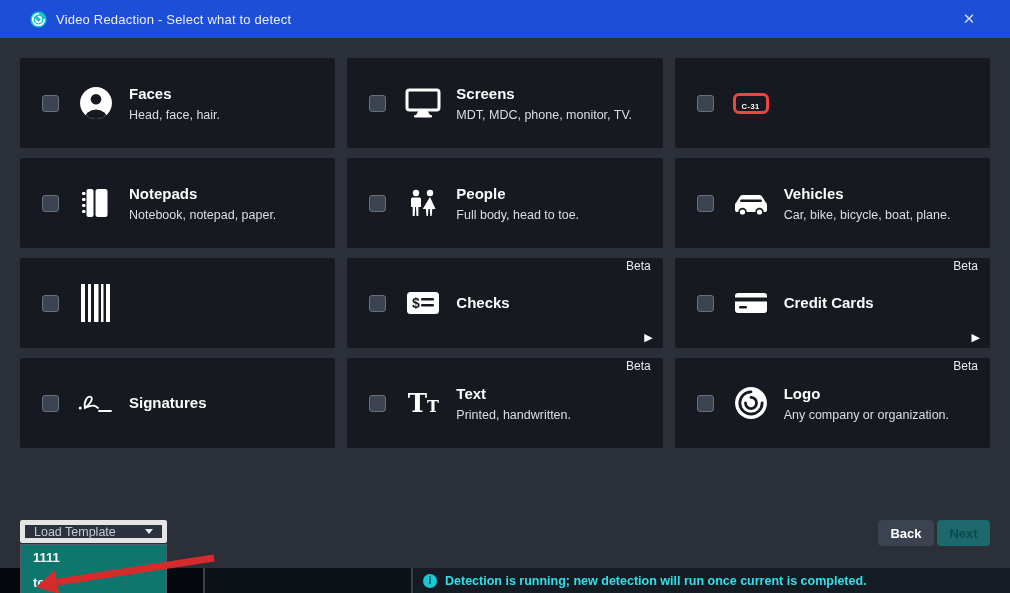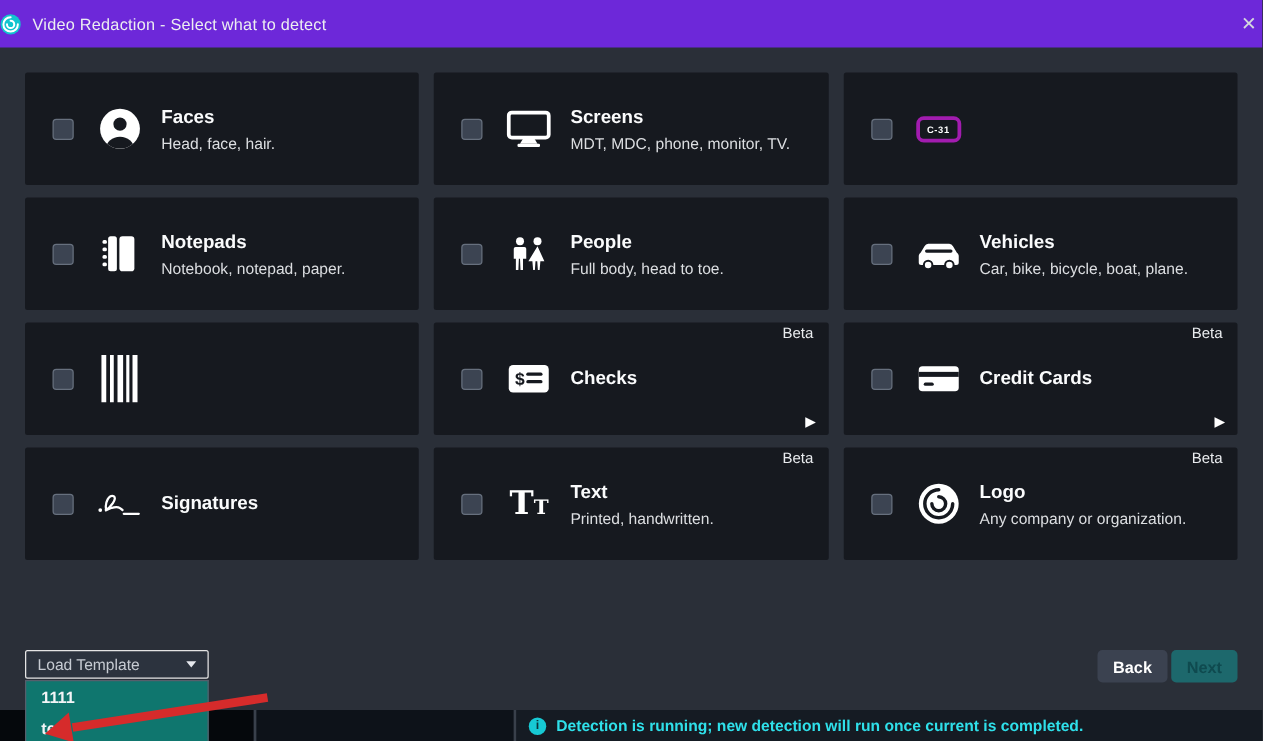--- a/index.html
+++ b/index.html
@@ -6,22 +6,22 @@
   html,body { width:1010px; height:593px; overflow:hidden; }
   body {
     font-family:"Liberation Sans", sans-serif;
     background:#2a2f38;
     position:relative;
     color:#f2f3f5;
   }
   
   .titlebar {
     position:absolute; top:0; left:0; right:0; height:38px;
-    background:#6d28d9;
-    display:flex; align-items:center; padding:0 0;
+    background:#1d4ed8;
+    display:flex; align-items:center; padding:0 30px;
   }
   .app-logo { width:17px; height:17px; margin-right:9px; flex:0 0 auto; }
   .titlebar-title { font-size:13px; color:#eceef1; letter-spacing:.2px; }
   .close-btn {
     margin-left:auto; font-size:15px; color:#d4d8dd; cursor:pointer;
     width:22px; height:22px; display:flex; align-items:center; justify-content:center;
   }
   
   .cards {
     position:absolute; left:20px; top:58px; width:970px;
@@ -46,33 +46,33 @@
   .beta-tag {
     position:absolute; top:1px; right:12px;
     font-size:12px; color:#e9ebee;
   }
   .expand-arrow {
     position:absolute; bottom:4px; right:10px;
     font-size:11px; color:#ffffff;
   }
   
   .plate-icon {
-    border:3px solid #a21caf; border-radius:6px;
+    border:3px solid #ef4444; border-radius:6px;
     width:36px; height:21px;
-    display:flex; align-items:center; justify-content:center;
+    display:flex; align-items:flex-end; justify-content:center;
   }
   .plate-icon span { font-size:7.5px; font-weight:bold; color:#ffffff; letter-spacing:.5px; }
   
   .texttype-icon { font-family:"DejaVu Serif", serif; font-weight:bold; color:#fff; line-height:1; }
   .texttype-icon .big { font-size:26px; }
   .texttype-icon .small { font-size:16px; }
   
   .template-select {
     position:absolute; left:20px; top:520px; width:147px; height:23px;
-    background:#2c333e; border:1px solid #e5e5e5; border-radius:2px;
+    background:#2c333e; border:5px solid #e5e5e5; border-radius:2px;
     display:flex; align-items:center; padding:0 9px;
     font-size:12.5px; color:#c6cbd2; cursor:pointer; z-index:30;
   }
   .select-caret {
     margin-left:auto; width:0; height:0;
     border-left:4.5px solid transparent; border-right:4.5px solid transparent;
     border-top:5px solid #e6e9ee;
   }
   .template-list {
     position:absolute; left:20px; top:544px; width:147px; height:49px;

